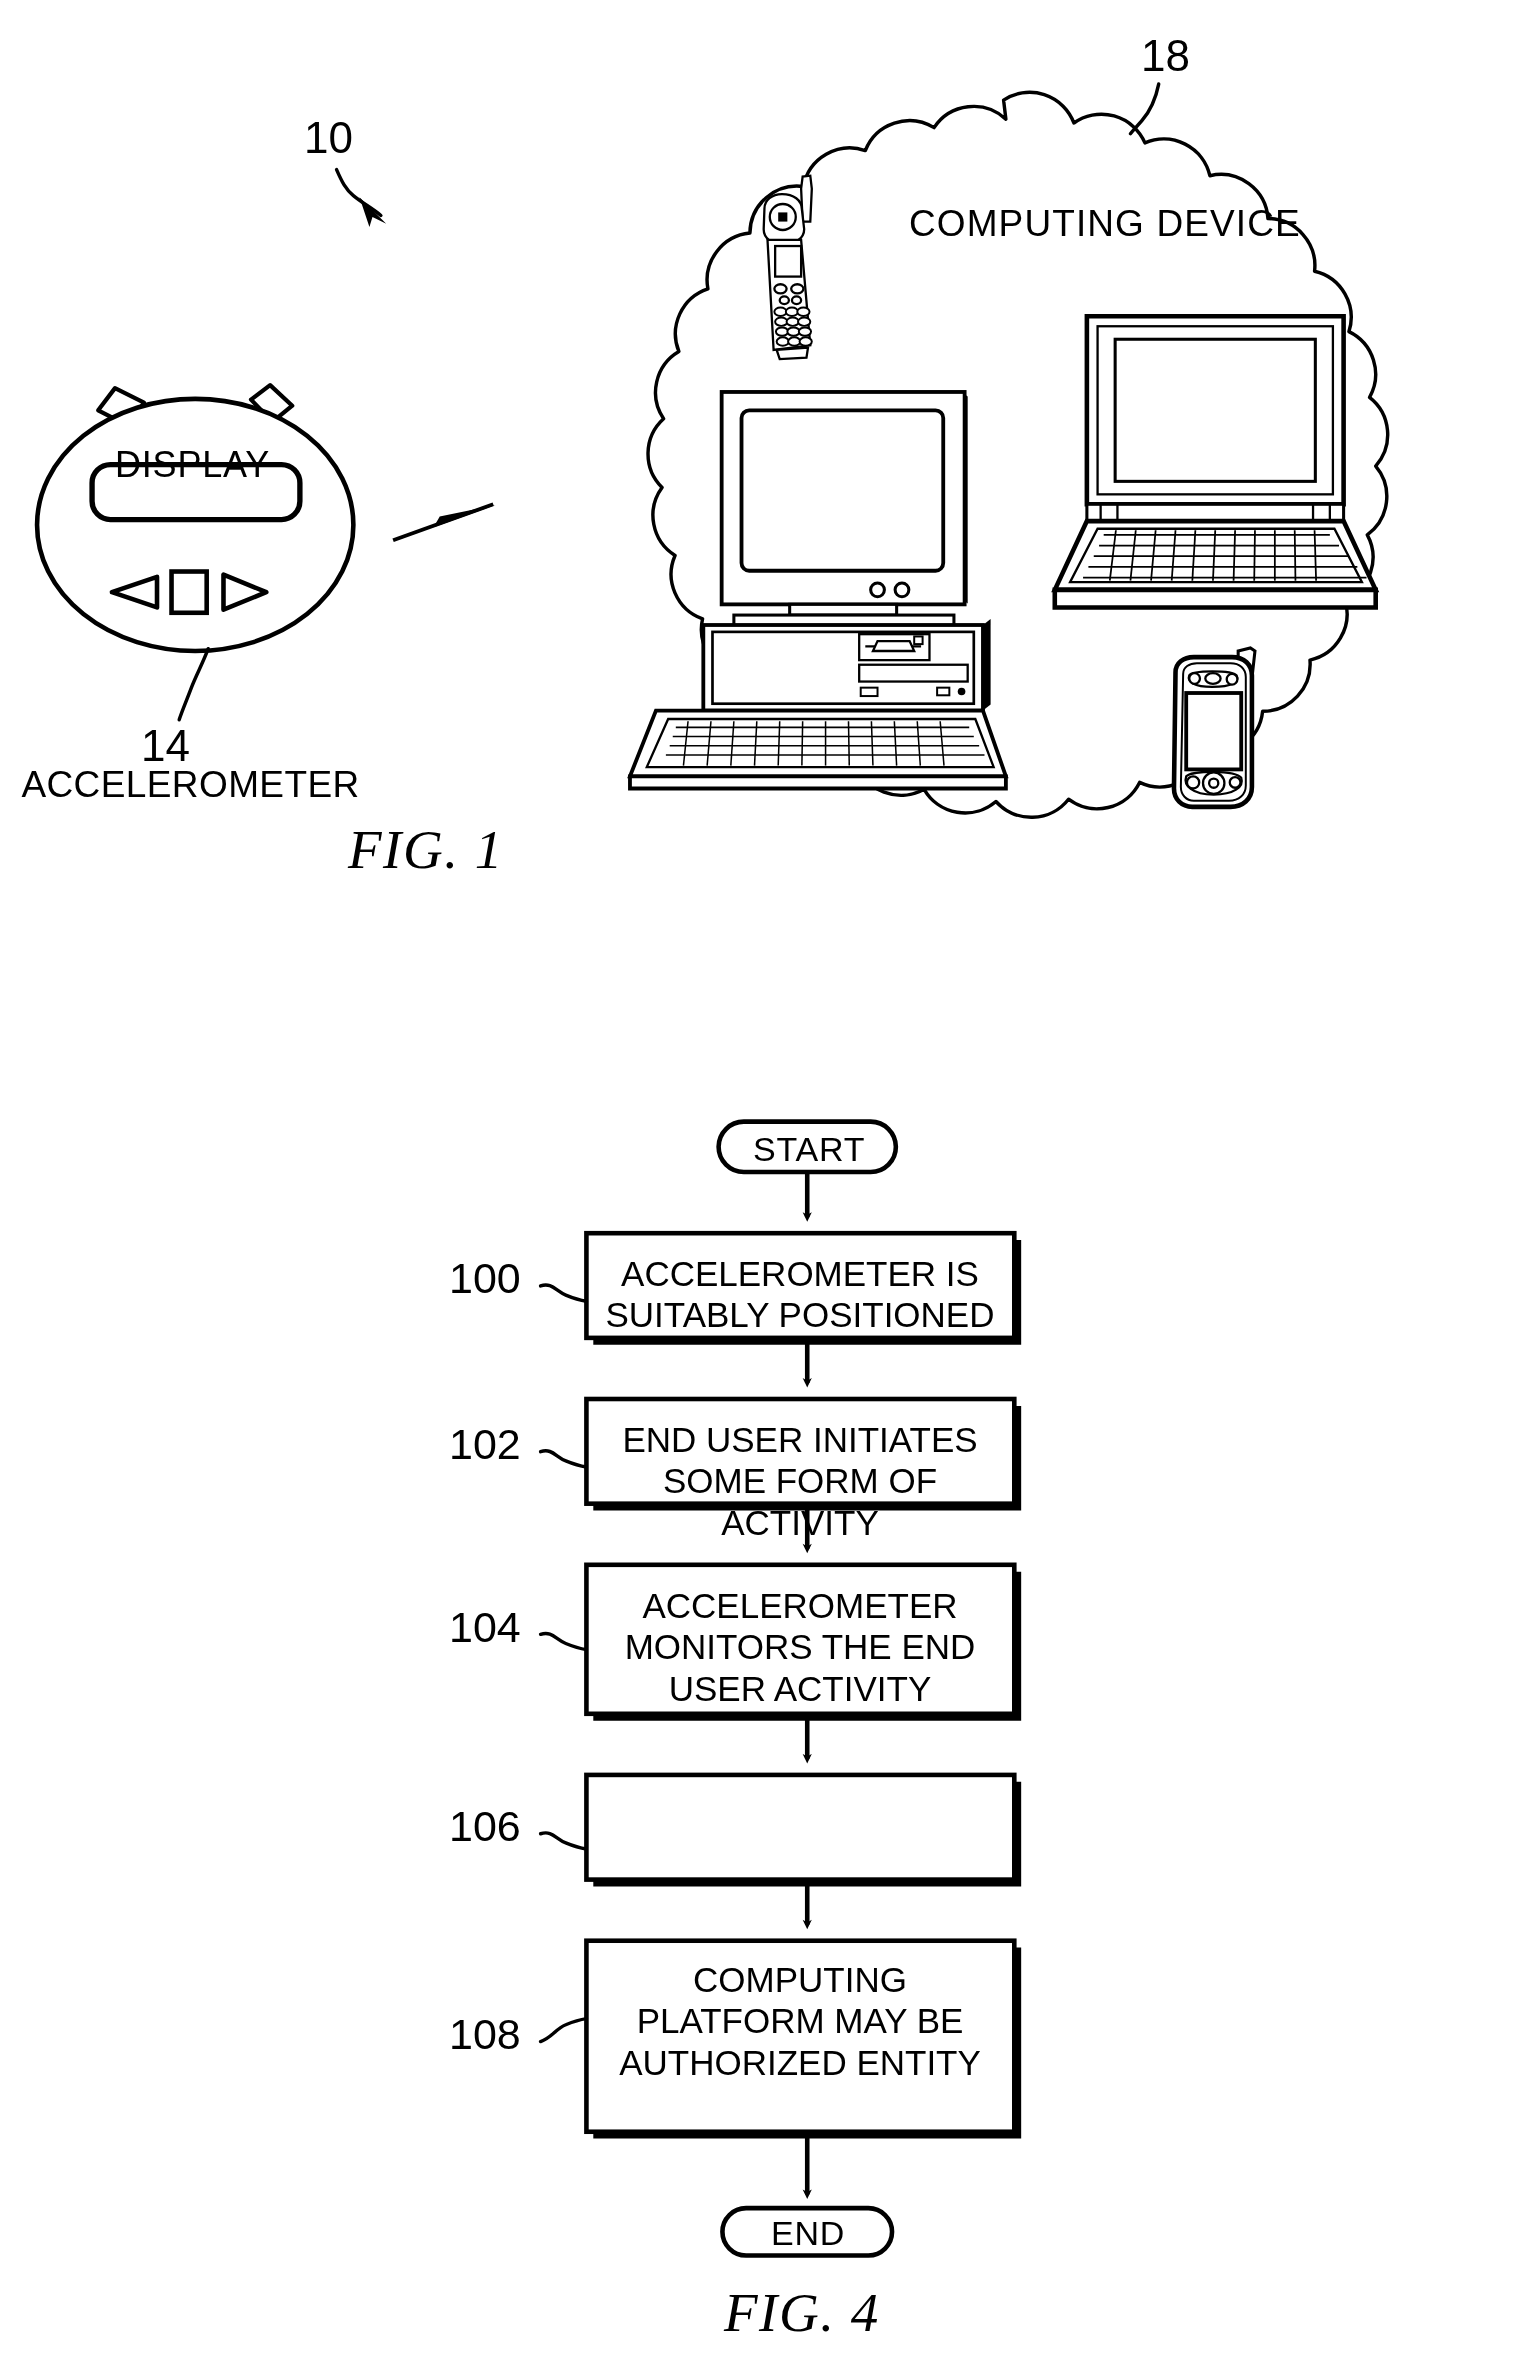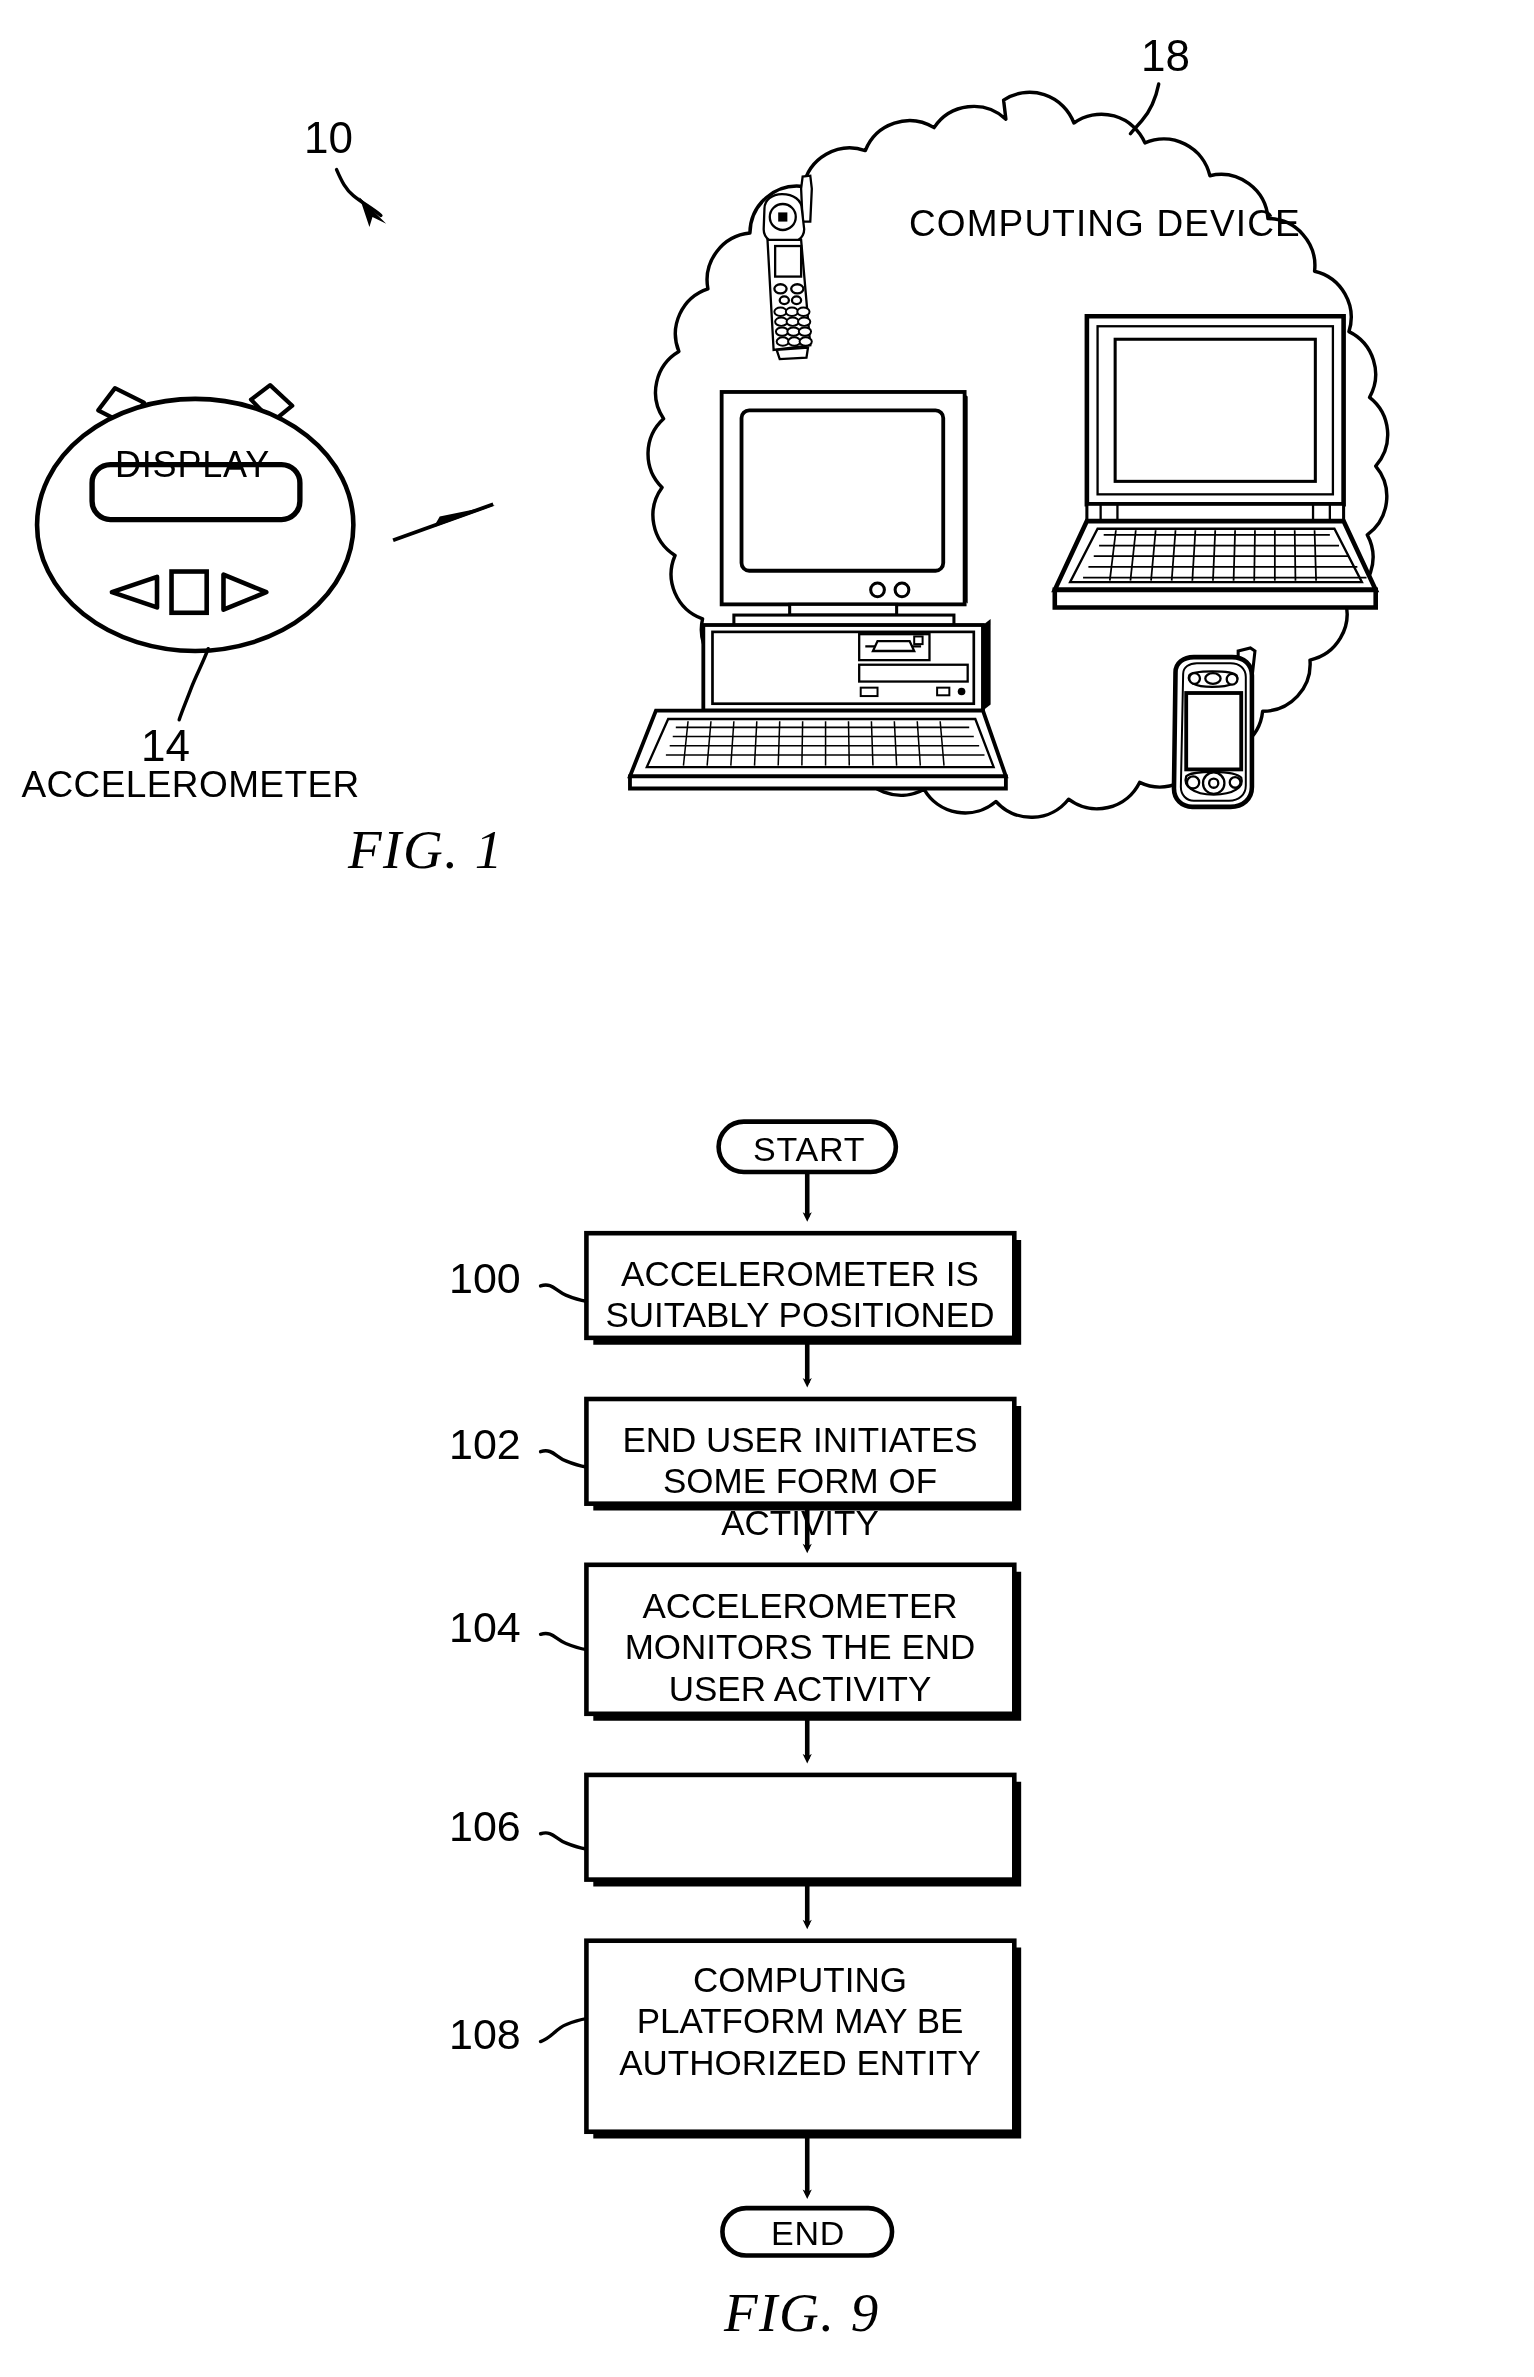--- a/index.html
+++ b/index.html
@@ -382,16 +382,16 @@
     <div>USER ACTIVITY</div>
   </div>
 
 
   <div class="flowtext" style="left:586px; top:1959px; width:428px; font-size:35px;">
     <div>COMPUTING</div>
     <div>PLATFORM MAY BE</div>
     <div>AUTHORIZED ENTITY</div>
   </div>
 
-  <div class="txt figlbl" style="left:724px; top:2285px; font-size:55px; letter-spacing:1.5px;">FIG. 9</div>
+  <div class="txt figlbl" style="left:724px; top:2285px; font-size:55px; letter-spacing:1.5px;">FIG. 4</div>
 
 </div>
 
 
 </body></html>

